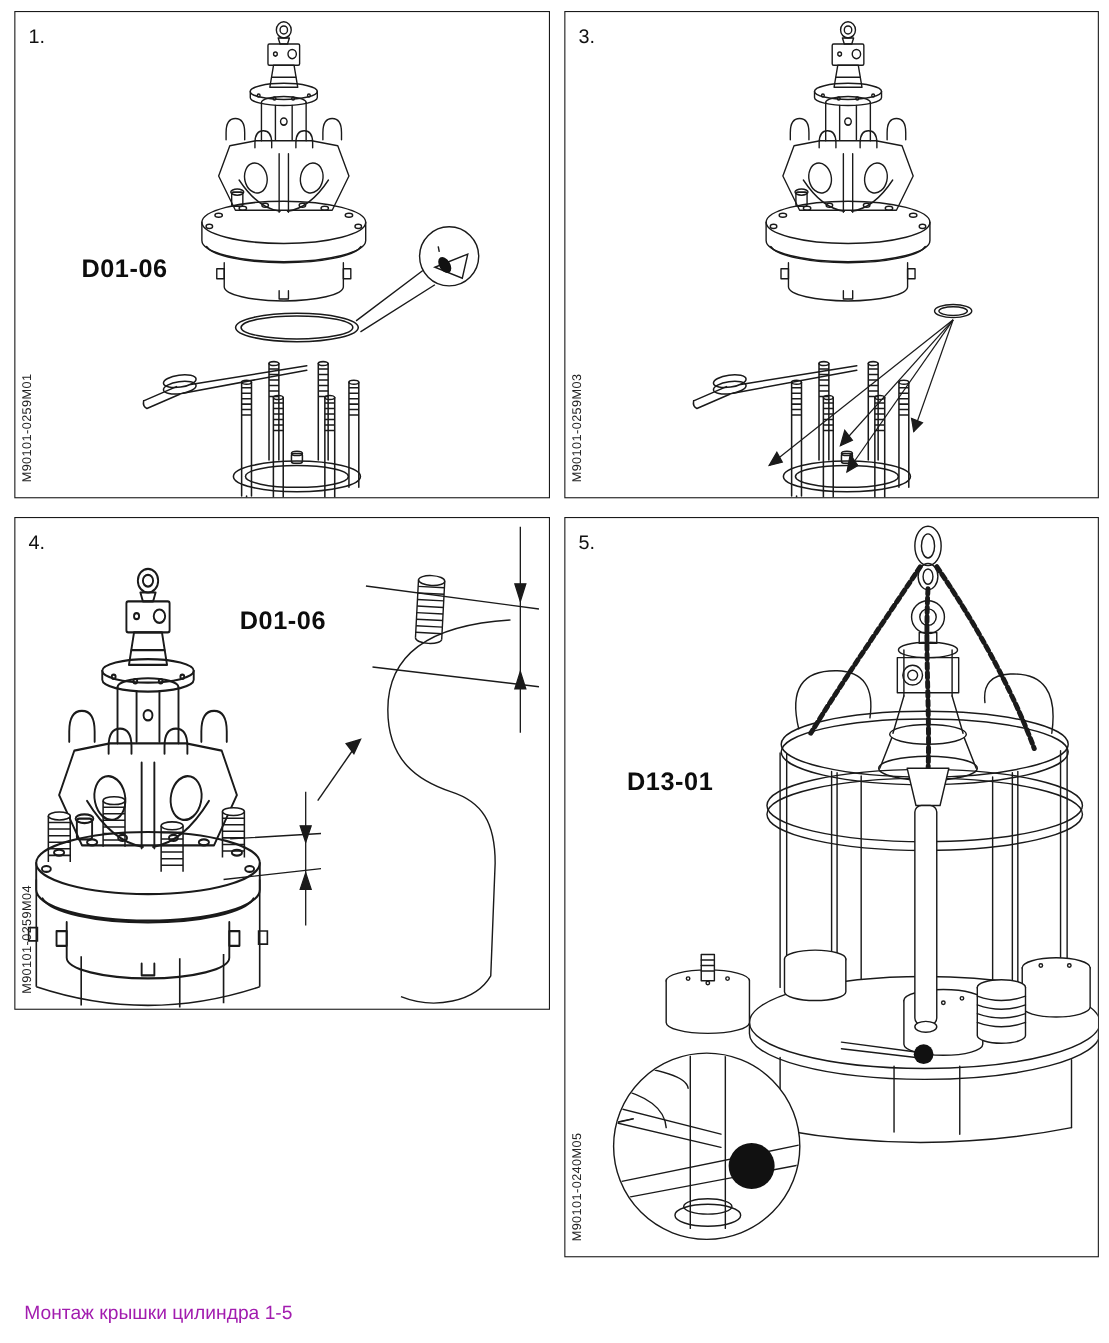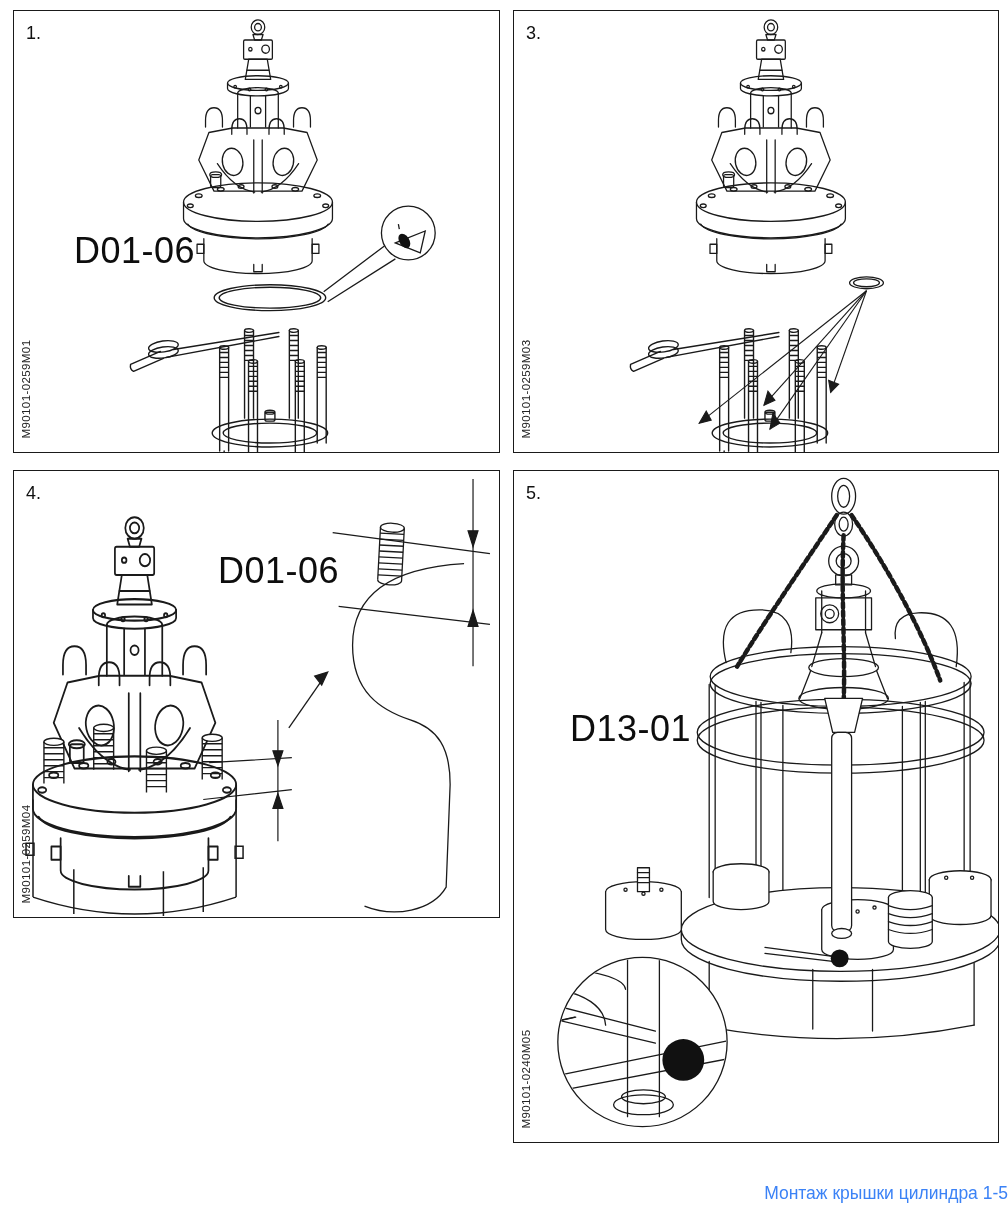--- a/index.html
+++ b/index.html
@@ -12,33 +12,33 @@
   }
   #panel1{left:13px;top:10px;width:487px;height:443px;}
   #panel3{left:513px;top:10px;width:486px;height:443px;}
   #panel4{left:13px;top:470px;width:487px;height:448px;}
   #panel5{left:513px;top:470px;width:486px;height:673px;}
   .panel svg{position:absolute;left:0;top:0;width:100%;height:100%;}
   .step-number{
     position:absolute;left:12px;top:13px;font-size:18px;line-height:1;color:#111;
   }
   .fig-label{
-    position:absolute;font-size:36px;letter-spacing:0.5px;color:#0d0d0d;line-height:1;
+    position:absolute;font-size:23px;letter-spacing:0.5px;color:#0d0d0d;line-height:1;font-weight:bold;
   }
   #panel1 .fig-label{left:60px;top:222px;}
   #panel4 .fig-label{left:204px;top:82px;}
-  #panel5 .fig-label{left:56px;top:240px;}
+  #panel5 .fig-label{left:56px;top:228px;}
   .fig-code{
     position:absolute;left:18px;bottom:14px;transform-origin:0 100%;
     transform:rotate(-90deg);white-space:nowrap;font-size:11.5px;
     letter-spacing:0.4px;color:#222;line-height:1;
   }
   #caption{
-    position:absolute;left:40px;right:0;top:1183px;text-align:right;
-    font-size:17.5px;color:#3b82f6;
+    position:absolute;left:22px;right:0;top:1183px;text-align:left;
+    font-size:17.5px;color:#a21caf;
   }
 </style>
 </head>
 <body>
 
 <div id="page">
 
   <svg width="0" height="0" style="position:absolute" aria-hidden="true">
     <defs>
       <g id="cylhead" fill="none" stroke="#1a1a1a" stroke-width="1.5" stroke-linejoin="round" stroke-linecap="round">

